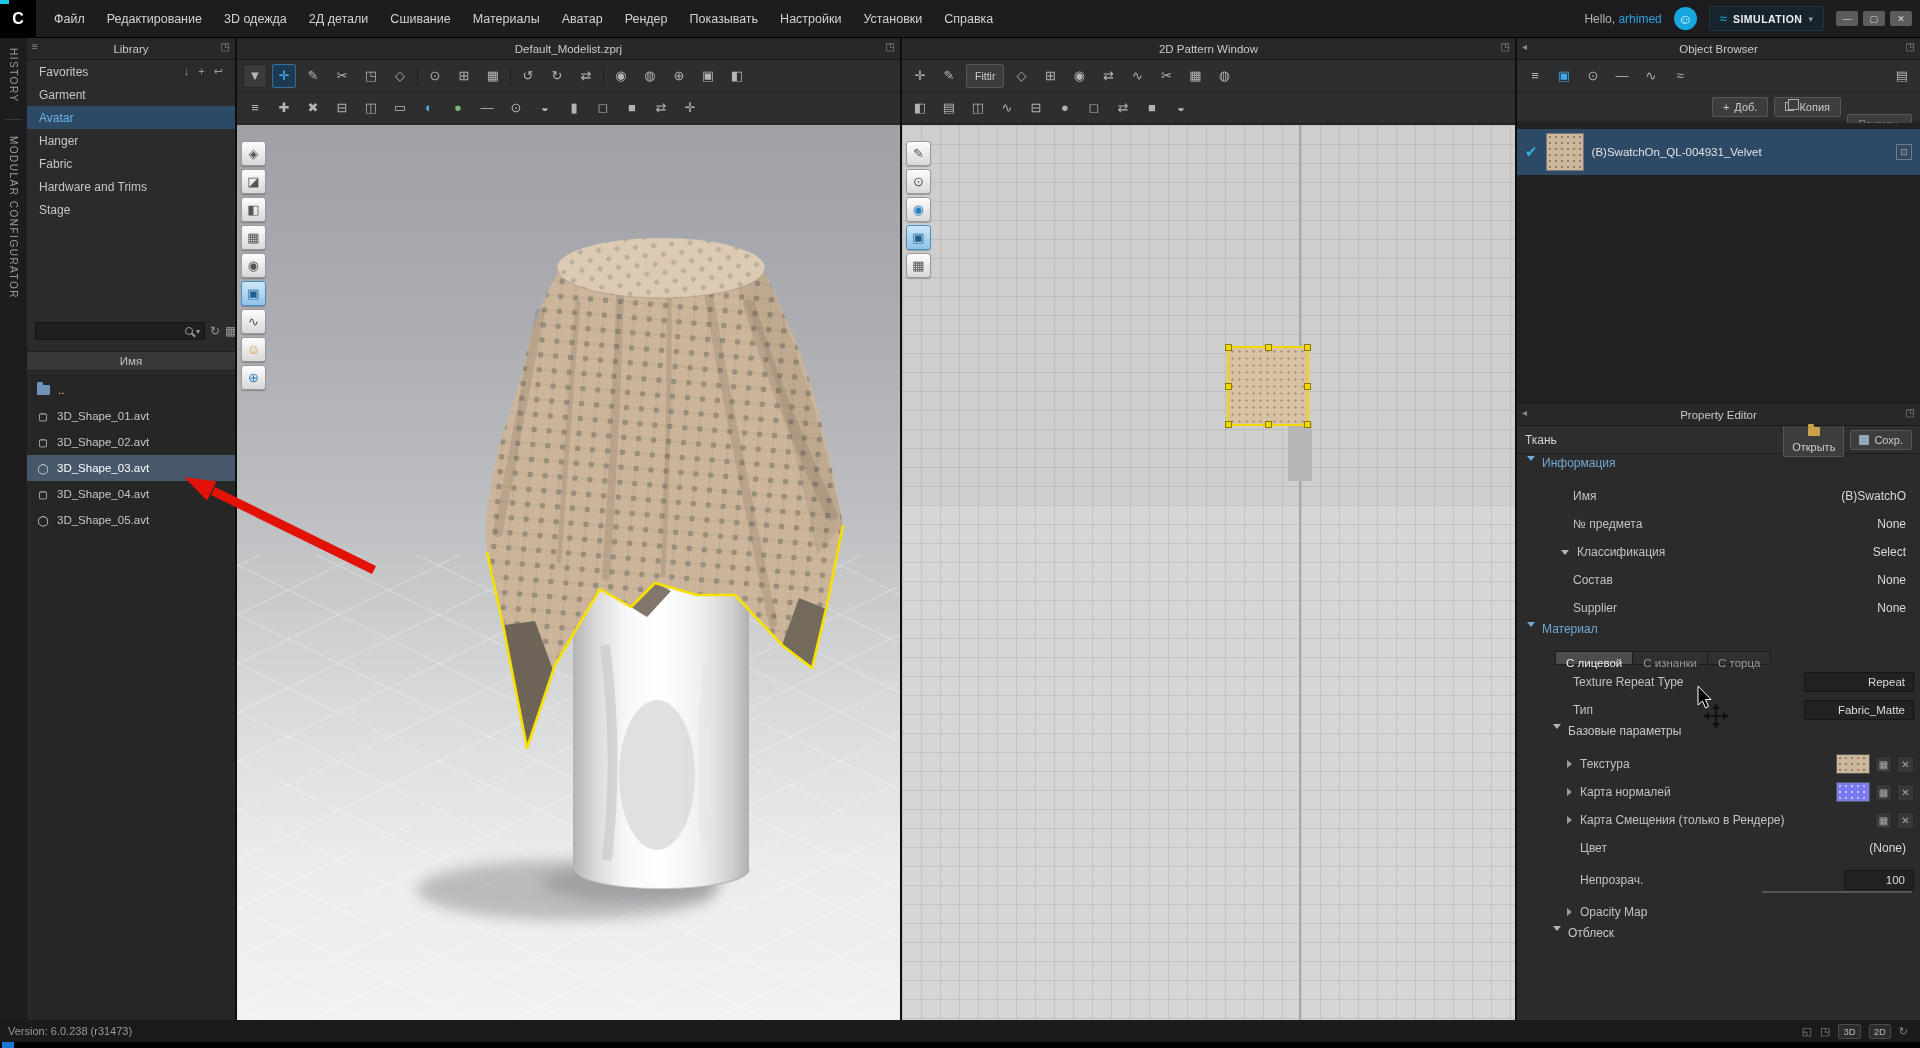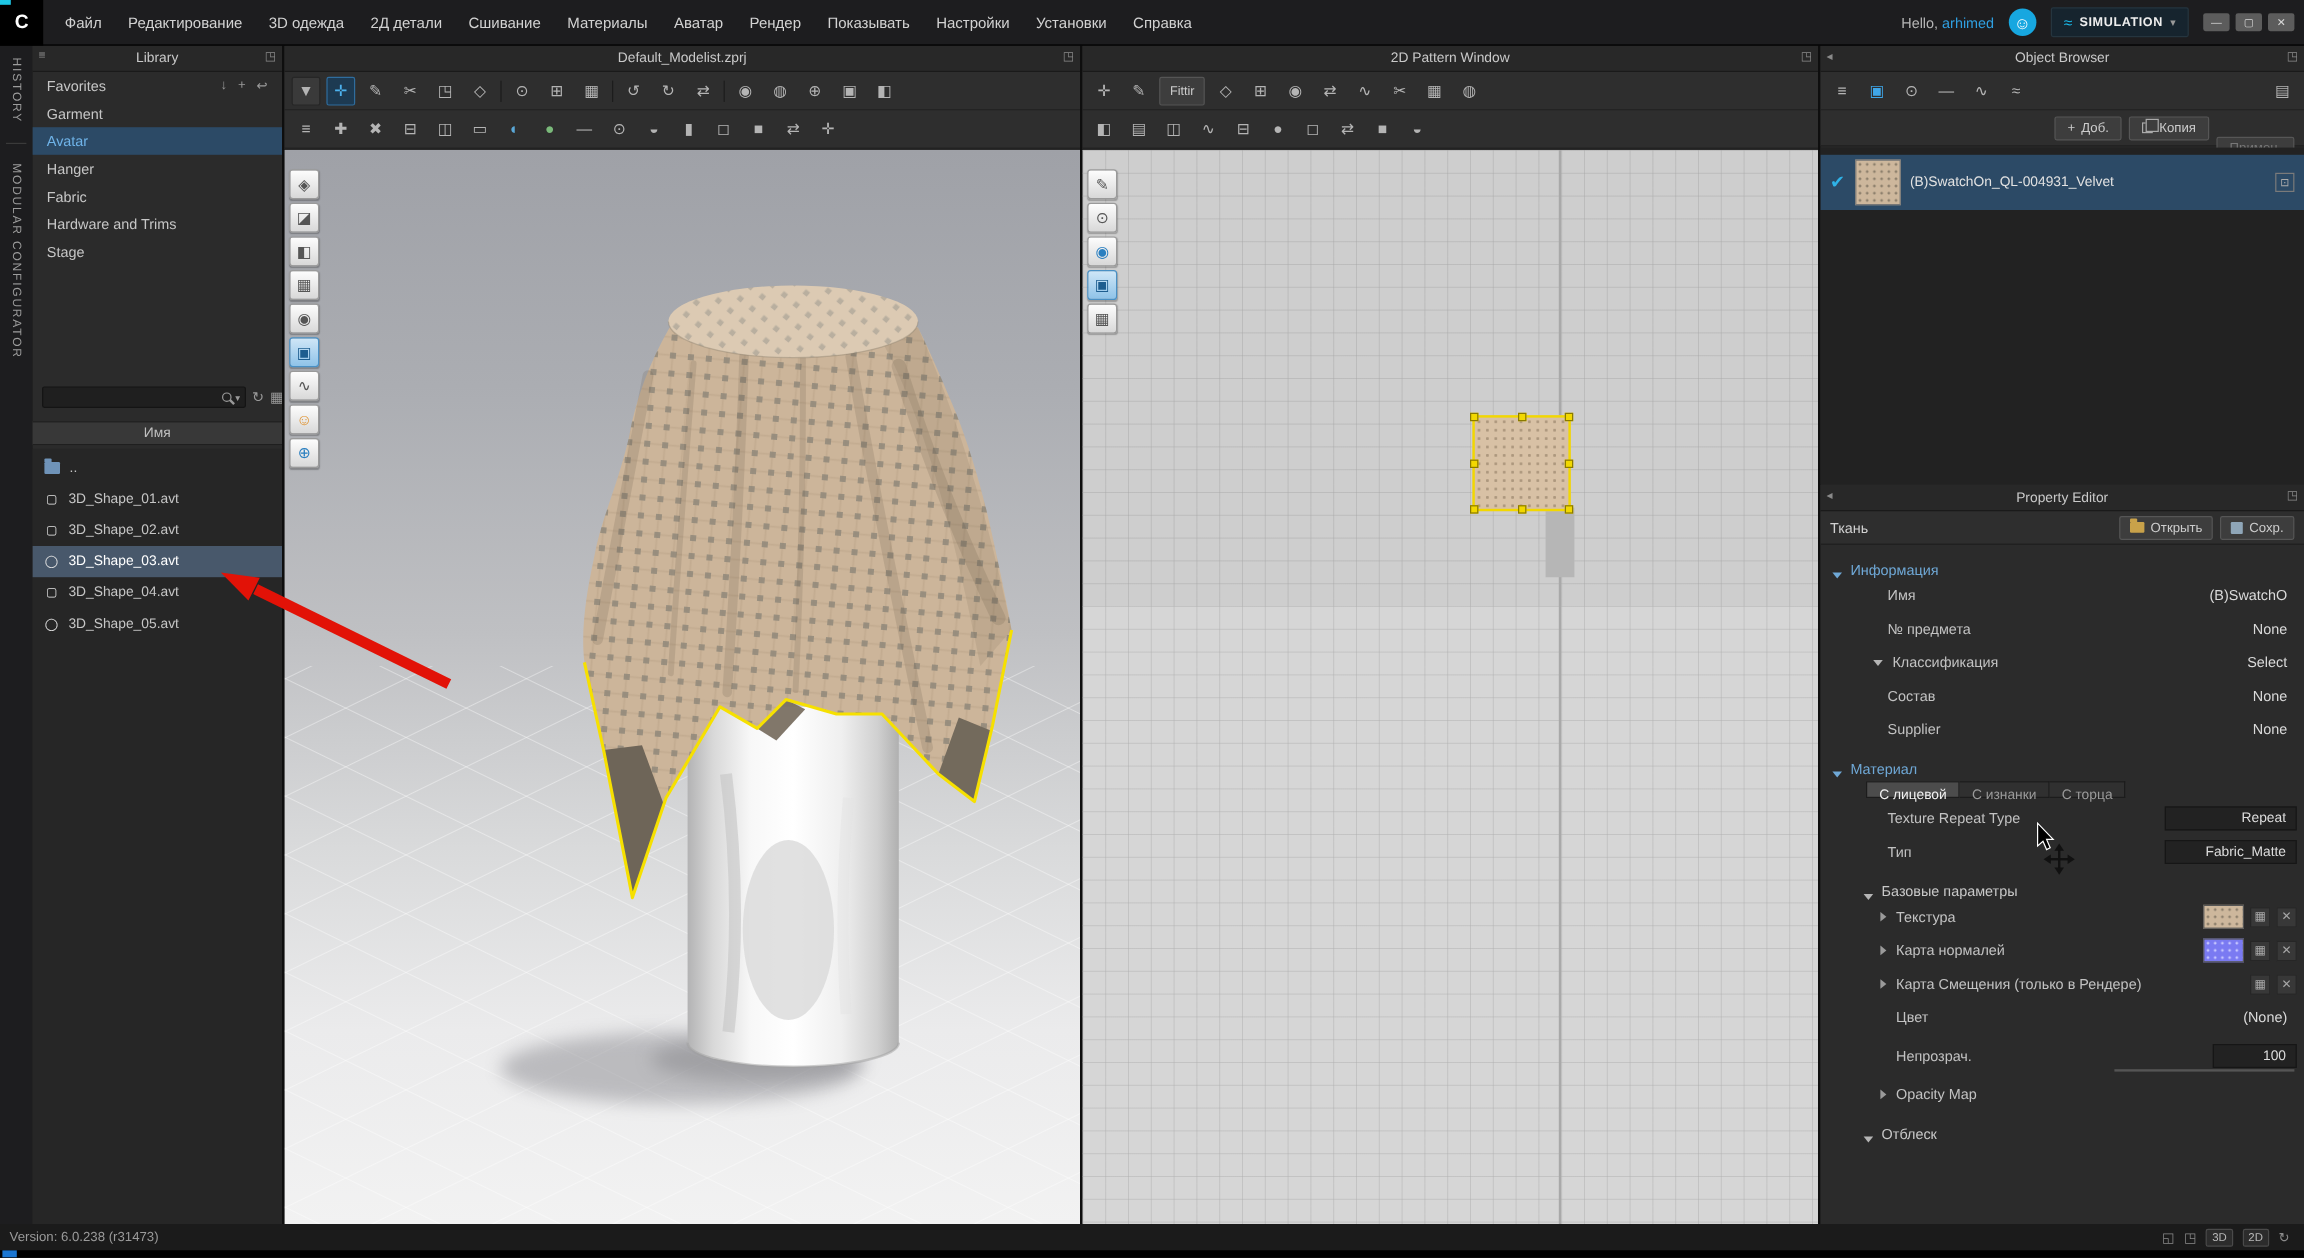--- a/index.html
+++ b/index.html
@@ -99,26 +99,26 @@
   .check{color:#2fb3e8;font-size:15px;}
   .ob-thumb{width:38px;height:38px;background-color:#cdb79c;background-image:radial-gradient(rgba(130,118,100,.85) 1px,transparent 1.3px);background-size:6px 6px;border:1px solid #777;}
   .ob-name{font-size:11.5px;color:#e2e2e2;flex:1;white-space:nowrap;overflow:hidden;}
   .ob-opt{width:16px;height:16px;border:1px solid #7a7a7a;color:#aaa;font-size:9px;display:flex;align-items:center;justify-content:center;}
 
   
   .pe{position:absolute;left:0;right:0;top:366px;bottom:0;background:#2b2b2b;display:flex;flex-direction:column;}
   .pe-header{height:28px;display:flex;align-items:center;padding:0 8px;background:#2e2e2e;border-bottom:1px solid #1f1f1f;}
   .fab-label{font-size:12px;color:#d0d0d0;}
   .pebtn{display:flex;align-items:center;gap:5px;background:#3d3d3d;border:1px solid #565656;border-radius:2px;color:#ccc;font-size:11px;padding:3px 8px;margin-left:6px;font-family:"Liberation Sans",sans-serif;}
-  .pebtn.first{margin-left:auto;}
+  .pebtn.first{margin-left:auto;flex-direction:column;}
   .folder-ico{width:12px;height:9px;background:#c9a24a;border-radius:1px;position:relative;}
   .folder-ico::before{content:"";position:absolute;top:-3px;left:0;width:6px;height:3px;background:#c9a24a;border-radius:1px 1px 0 0;}
   .save-ico{width:10px;height:10px;background:#8fa6b8;border-radius:1px;}
   .pe-body{flex:1;overflow:hidden;padding-top:2px;}
-  .psect{height:26px;display:flex;align-items:flex-end;gap:7px;padding:0 10px;color:#6fa8d6;font-size:12px;}
+  .psect{height:26px;display:flex;align-items:flex-start;gap:7px;padding:0 10px;color:#6fa8d6;font-size:12px;}
   .psect.sub{color:#c8c8c8;padding-left:36px;}
   .tri{width:0;height:0;border-left:4px solid transparent;border-right:4px solid transparent;border-top:5px solid #6fa8d6;}
   .psect.sub .tri{border-top-color:#b5b5b5;}
   .prow{height:28px;display:flex;align-items:center;padding:0 6px 0 56px;font-size:12px;color:#c2c2c2;position:relative;}
   .prow.deep{padding-left:63px;}
   .prow .exp{width:0;height:0;border-top:4px solid transparent;border-bottom:4px solid transparent;border-left:5px solid #9a9a9a;margin-right:8px;margin-left:-13px;}
   .prow .expd{width:0;height:0;border-left:4px solid transparent;border-right:4px solid transparent;border-top:5px solid #b5b5b5;margin-right:8px;margin-left:-12px;}
   .pval{margin-left:auto;color:#dadada;padding-right:8px;white-space:nowrap;}
   .pval.clip{max-width:110px;overflow:hidden;}
   .pfield{margin-left:auto;background:#222;border:1px solid #161616;color:#ddd;font-size:11.5px;padding:3px 8px;min-width:110px;text-align:right;}

